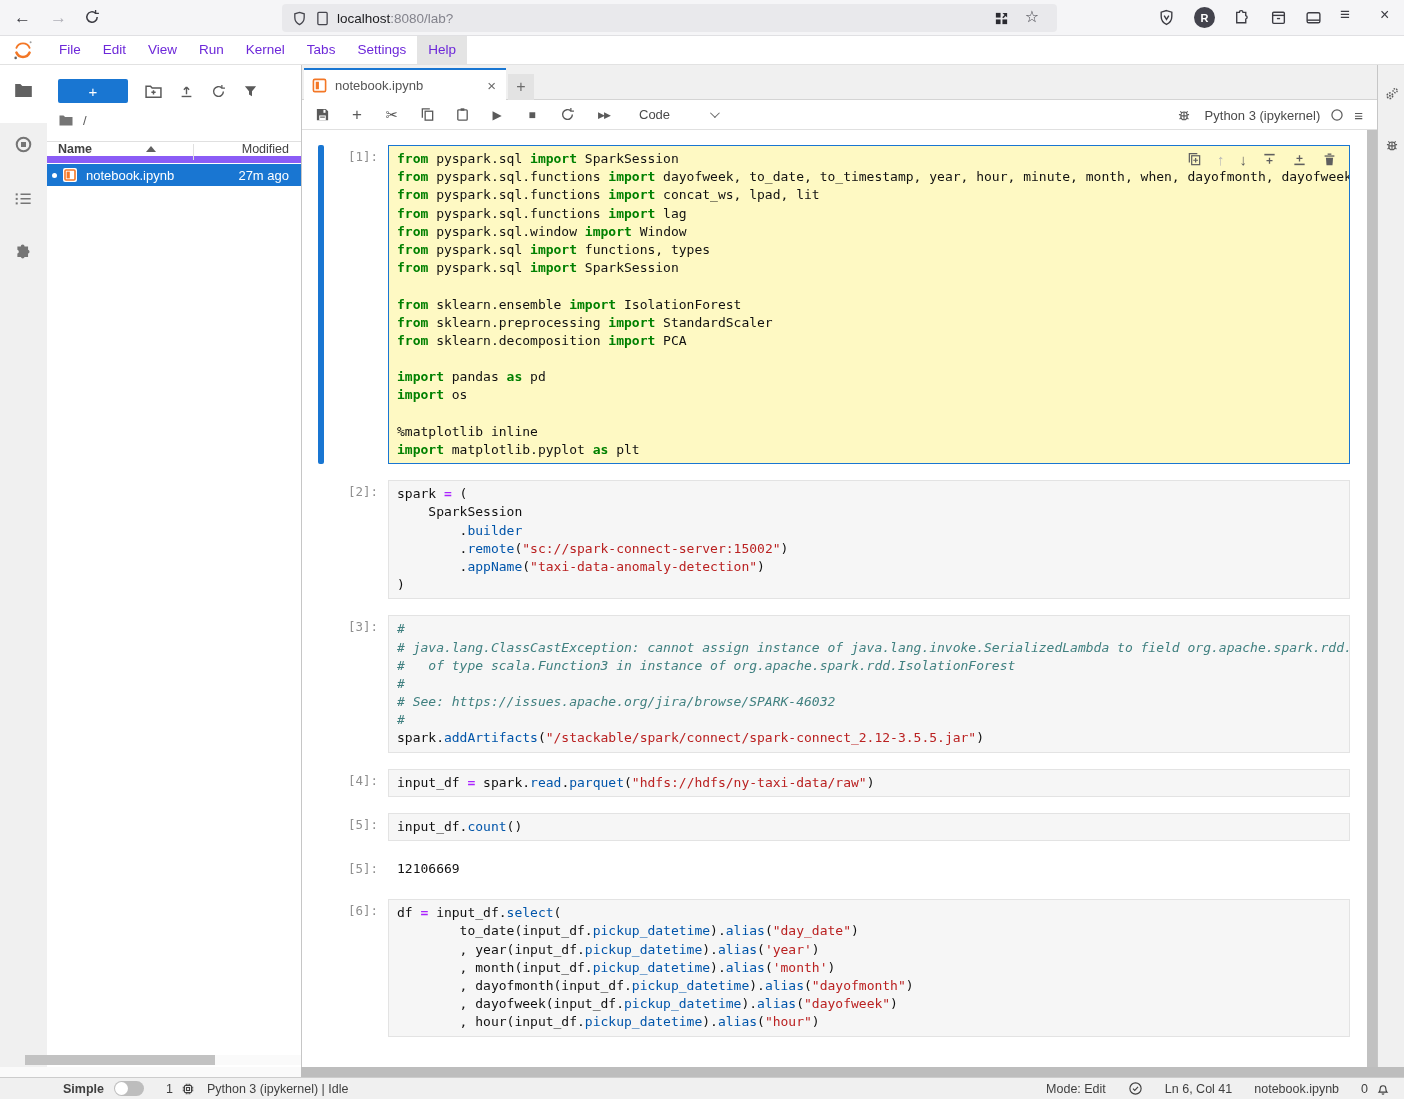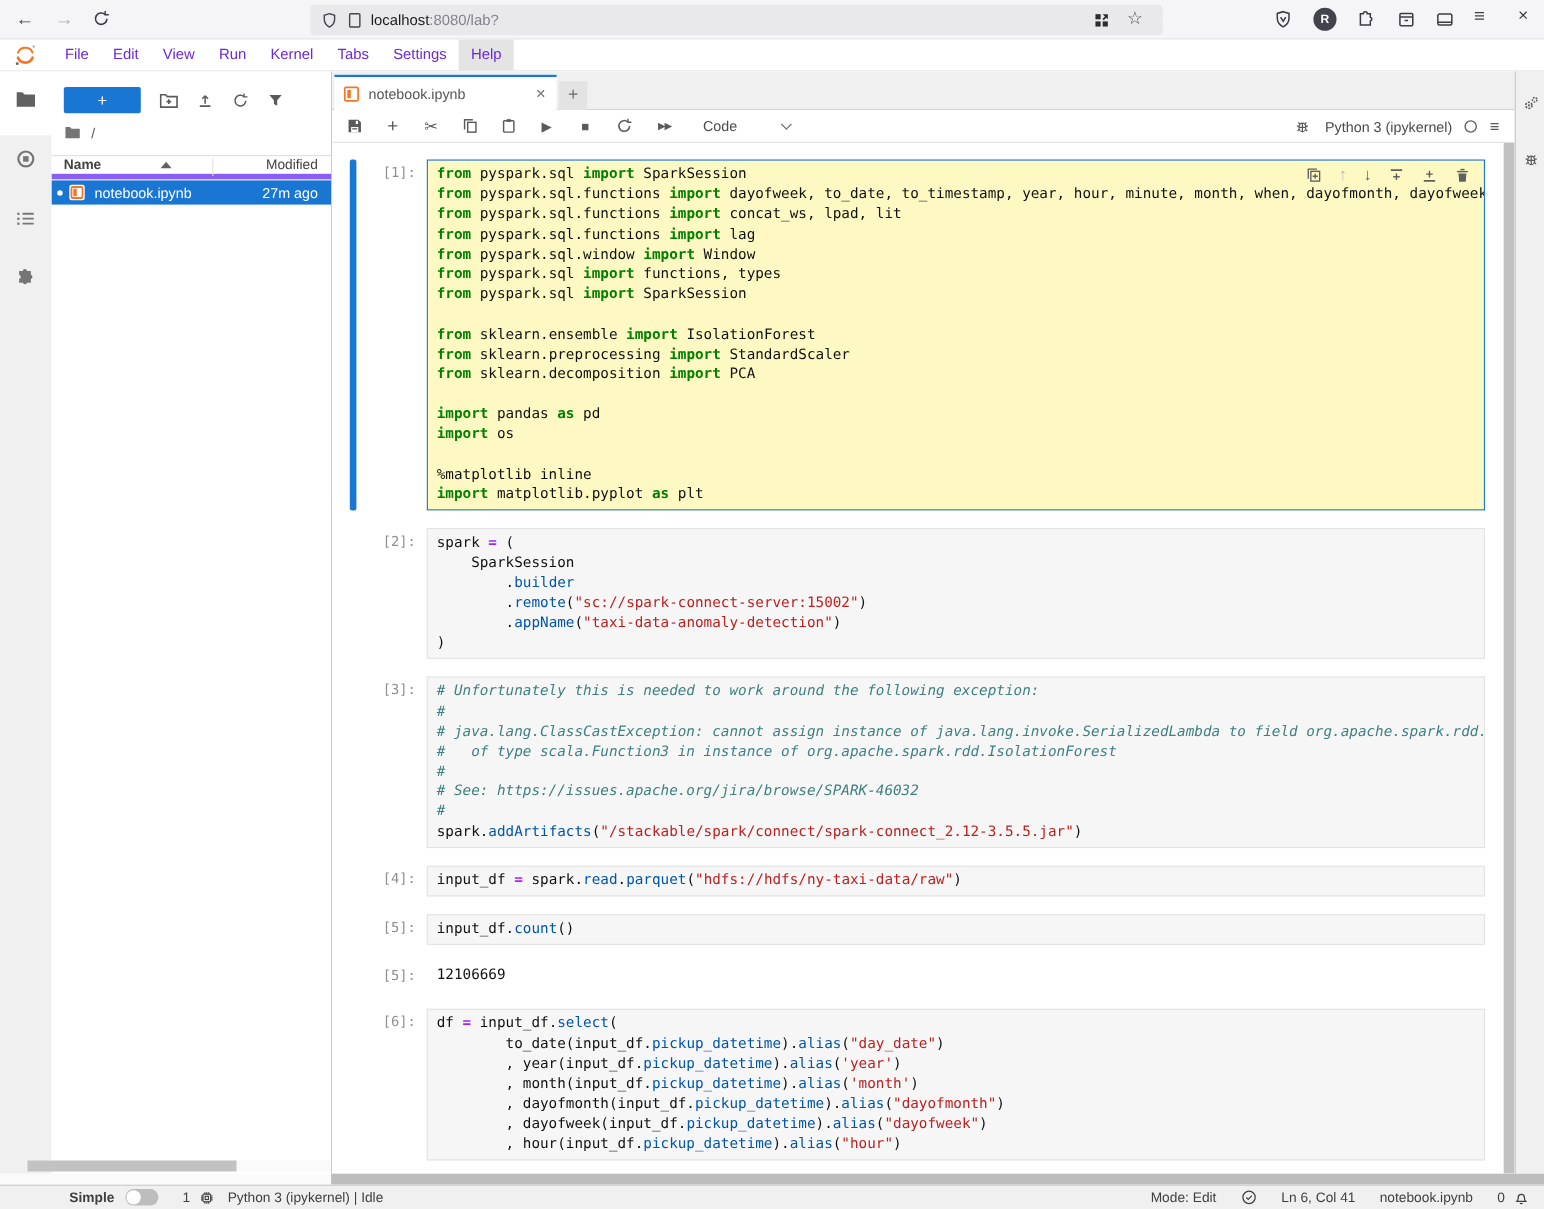--- a/index.html
+++ b/index.html
@@ -30,21 +30,21 @@
   #activity-bar { left:0; top:0; width:47px; height:1002px; background:#f0f0f0; }
   #activity-active-bg { position:absolute; left:0; top:0; width:47px; height:58px; background:#fff; }
   .act-ic { position:absolute; left:14px; }
 
   
   #file-panel { left:47px; top:0; width:254px; height:1002px; background:#fff; }
   #fb-toolbar { position:absolute; left:0; top:12px; width:254px; height:28px; display:flex; align-items:center; }
   #new-launcher-btn { width:70px; height:24px; margin-left:11px; background:#1976d2; border-radius:2px; color:#fff; font-size:15px; display:flex; align-items:center; justify-content:center; }
   .fb-ic { margin-left:17px; }
   #fb-breadcrumb { position:absolute; left:11px; top:48px; display:flex; align-items:center; font-size:13px; color:#5a5a5a; }
-  #fb-header { position:absolute; left:0; top:76px; width:254px; height:22px; border-top:1px solid #e0e0e0; border-bottom:5px solid #8b5cf6; display:flex; align-items:center; font-size:12.5px; color:#424242; }
+  #fb-header { position:absolute; left:0; top:76px; width:254px; height:22px; border-top:1px solid #e0e0e0; border-bottom:7px solid #8b5cf6; display:flex; align-items:center; font-size:12.5px; color:#424242; }
   #col-divider { position:absolute; left:146px; top:79px; width:1px; height:16px; background:#e0e0e0; }
   #file-row { position:absolute; left:0; top:99px; width:254px; height:22px; background:#1976d2; color:#fff; display:flex; align-items:center; font-size:13px; }
   .dot { width:5px; height:5px; border-radius:50%; background:#fff; margin:0 5px 0 5px; }
   #fb-hscroll { position:absolute; left:0; top:990px; width:254px; height:10px; background:#fafafa; }
   #fb-hthumb { position:absolute; left:-22px; top:0; width:190px; height:10px; background:#c2c2c2; }
 
   
   #main { left:301px; top:0; width:1076px; height:1002px; border-left:1px solid #c6c6c6; background:#fff; }
   #tab-strip { position:absolute; left:0; top:0; width:1075px; height:35px; background:#f0f0f0; border-bottom:1px solid #d4d4d4; }
   #nb-tab { position:absolute; left:2px; top:3px; width:202px; height:32px; background:#fff; border-top:2px solid #1976d2; display:flex; align-items:center; font-size:13px; color:#555; }
@@ -365,21 +365,20 @@
                 <div class="cl"><span class="tok-pl">        .</span><span class="tok-prop">builder</span></div>
                 <div class="cl"><span class="tok-pl">        .</span><span class="tok-prop">remote</span><span class="tok-pl">(</span><span class="tok-str">"sc://spark-connect-server:15002"</span><span class="tok-pl">)</span></div>
                 <div class="cl"><span class="tok-pl">        .</span><span class="tok-prop">appName</span><span class="tok-pl">(</span><span class="tok-str">"taxi-data-anomaly-detection"</span><span class="tok-pl">)</span></div>
                 <div class="cl"><span class="tok-pl">)</span></div>
               </div>
             </div>
             <div class="cell-row">
               <div class="collapser"></div>
               <div class="prompt">[3]:</div>
               <div class="editor">
-                <div class="cl"><span class="tok-com"># Unfortunately this is needed to work around the following exception:</span></div>
                 <div class="cl"><span class="tok-com">#</span></div>
                 <div class="cl"><span class="tok-com"># java.lang.ClassCastException: cannot assign instance of java.lang.invoke.SerializedLambda to field org.apache.spark.rdd.M</span></div>
                 <div class="cl"><span class="tok-com">#   of type scala.Function3 in instance of org.apache.spark.rdd.IsolationForest</span></div>
                 <div class="cl"><span class="tok-com">#</span></div>
                 <div class="cl"><span class="tok-com"># See: https://issues.apache.org/jira/browse/SPARK-46032</span></div>
                 <div class="cl"><span class="tok-com">#</span></div>
                 <div class="cl"><span class="tok-pl">spark.</span><span class="tok-prop">addArtifacts</span><span class="tok-pl">(</span><span class="tok-str">"/stackable/spark/connect/spark-connect_2.12-3.5.5.jar"</span><span class="tok-pl">)</span></div>
               </div>
             </div>
             <div class="cell-row">

